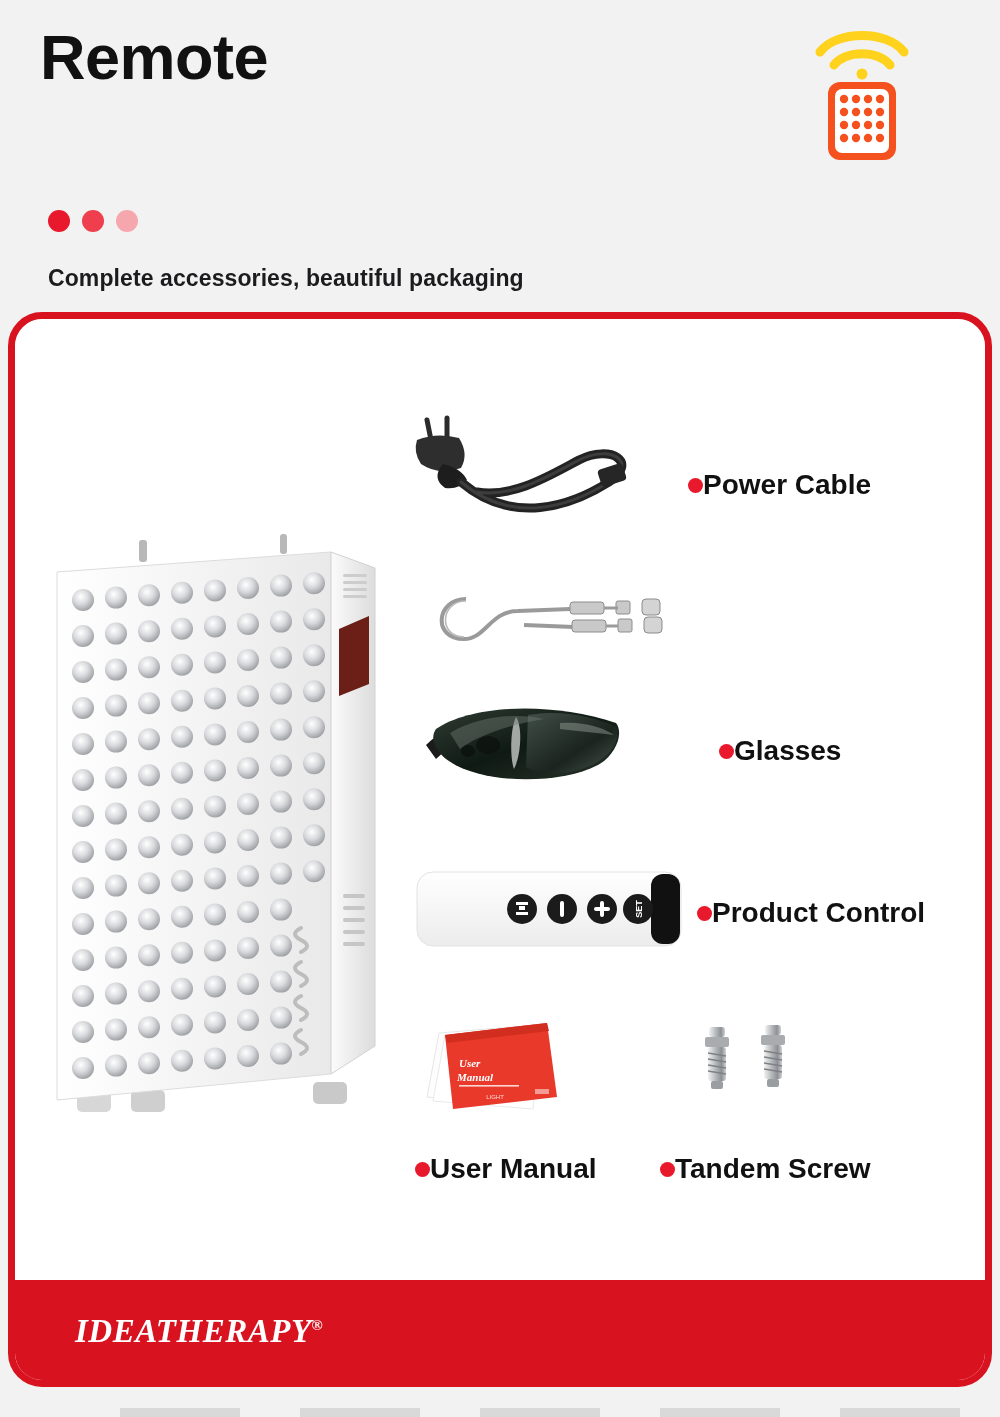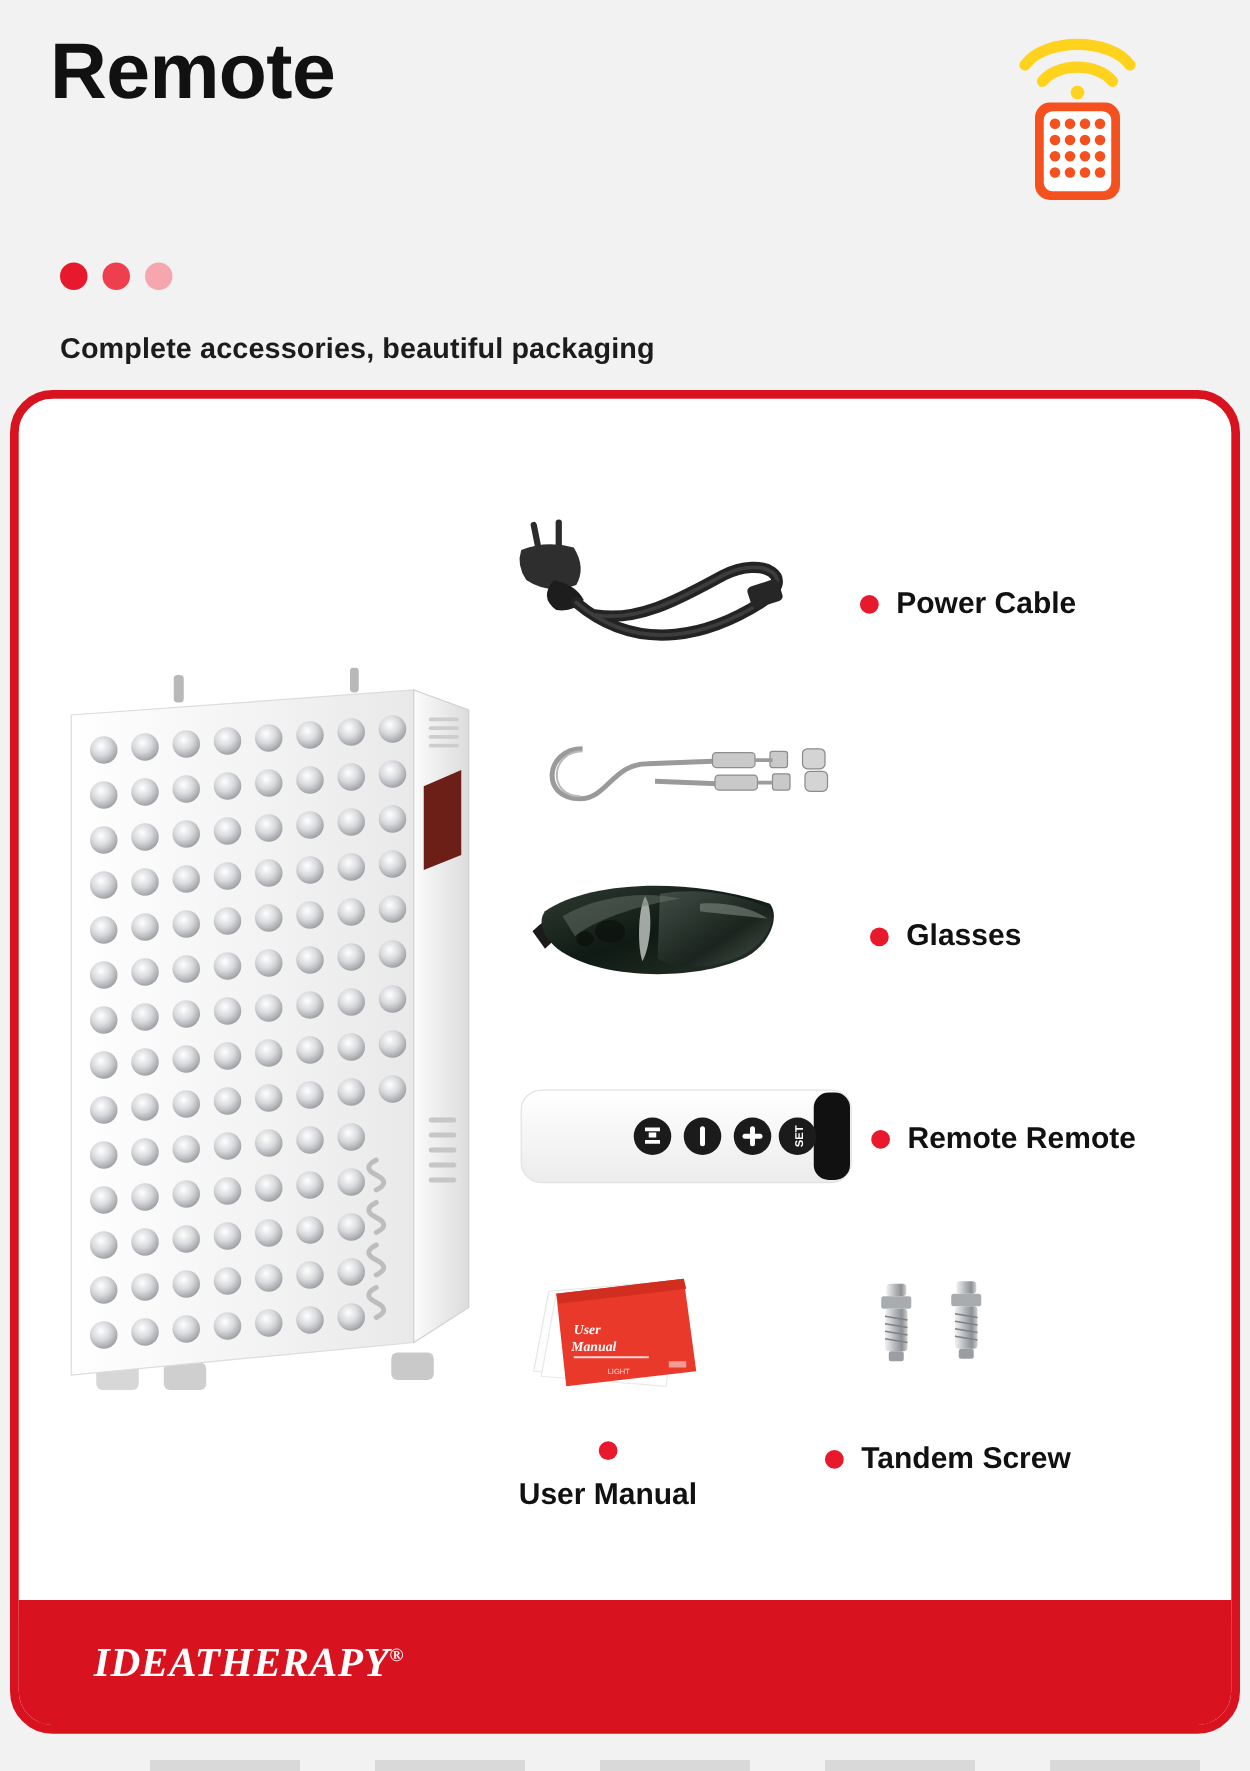--- a/index.html
+++ b/index.html
@@ -99,37 +99,37 @@
   
   .device {
     position: absolute;
     left: 28px; top: 215px;
     width: 345px; height: 590px;
   }
 
   
   .acc-label {
     position: absolute;
-    display: flex; align-items: center; gap: 14px;
-    font-size: 24px;
+    display: flex; align-items: center; 
+    font-size: 28px;
     font-weight: 600;
     color: #111;
     white-space: nowrap;
   }
   .acc-label .bullet {
     width: 15px; height: 15px; border-radius: 50%;
     background: #e8192c;
     flex: 0 0 auto;
   }
 
   .row-power-label    { left: 673px; top: 150px; }
   .row-hanging-label  { left: 673px; top: 289px; }
-  .row-glasses-label  { left: 681px; top: 416px; }
+  .row-glasses-label  { left: 704px; top: 416px; }
   .row-remote-label   { left: 682px; top: 578px; }
-  .row-manual-label   { left: 400px; top: 834px; flex-direction: column; }
+  .row-manual-label   { left: 400px; top: 834px; }
   .row-screw-label    { left: 645px; top: 834px; }
 
   .art { position: absolute; }
   .art-power   { left: 388px; top: 95px;  width: 252px; height: 105px; }
   .art-hanging { left: 405px; top: 262px; width: 262px; height: 80px; }
   .art-glasses { left: 395px; top: 370px; width: 230px; height: 110px; }
   .art-remote  { left: 400px; top: 543px; width: 272px; height: 95px; }
   .art-manual  { left: 408px; top: 690px; width: 150px; height: 115px; }
   .art-screw   { left: 678px; top: 700px; width: 110px; height: 90px; }
 
@@ -573,21 +573,21 @@
       <div class="acc-label row-power-label">
         <span class="bullet"></span>
         <span>Power Cable</span>
       </div>
       <div class="acc-label row-glasses-label">
         <span class="bullet"></span>
         <span>Glasses</span>
       </div>
       <div class="acc-label row-remote-label">
         <span class="bullet"></span>
-        <span>Remote Remote</span>
+        <span>Product Control</span>
       </div>
       <div class="acc-label row-manual-label">
         <span class="bullet"></span>
         <span>User Manual</span>
       </div>
       <div class="acc-label row-screw-label">
         <span class="bullet"></span>
         <span>Tandem Screw</span>
       </div>
 

